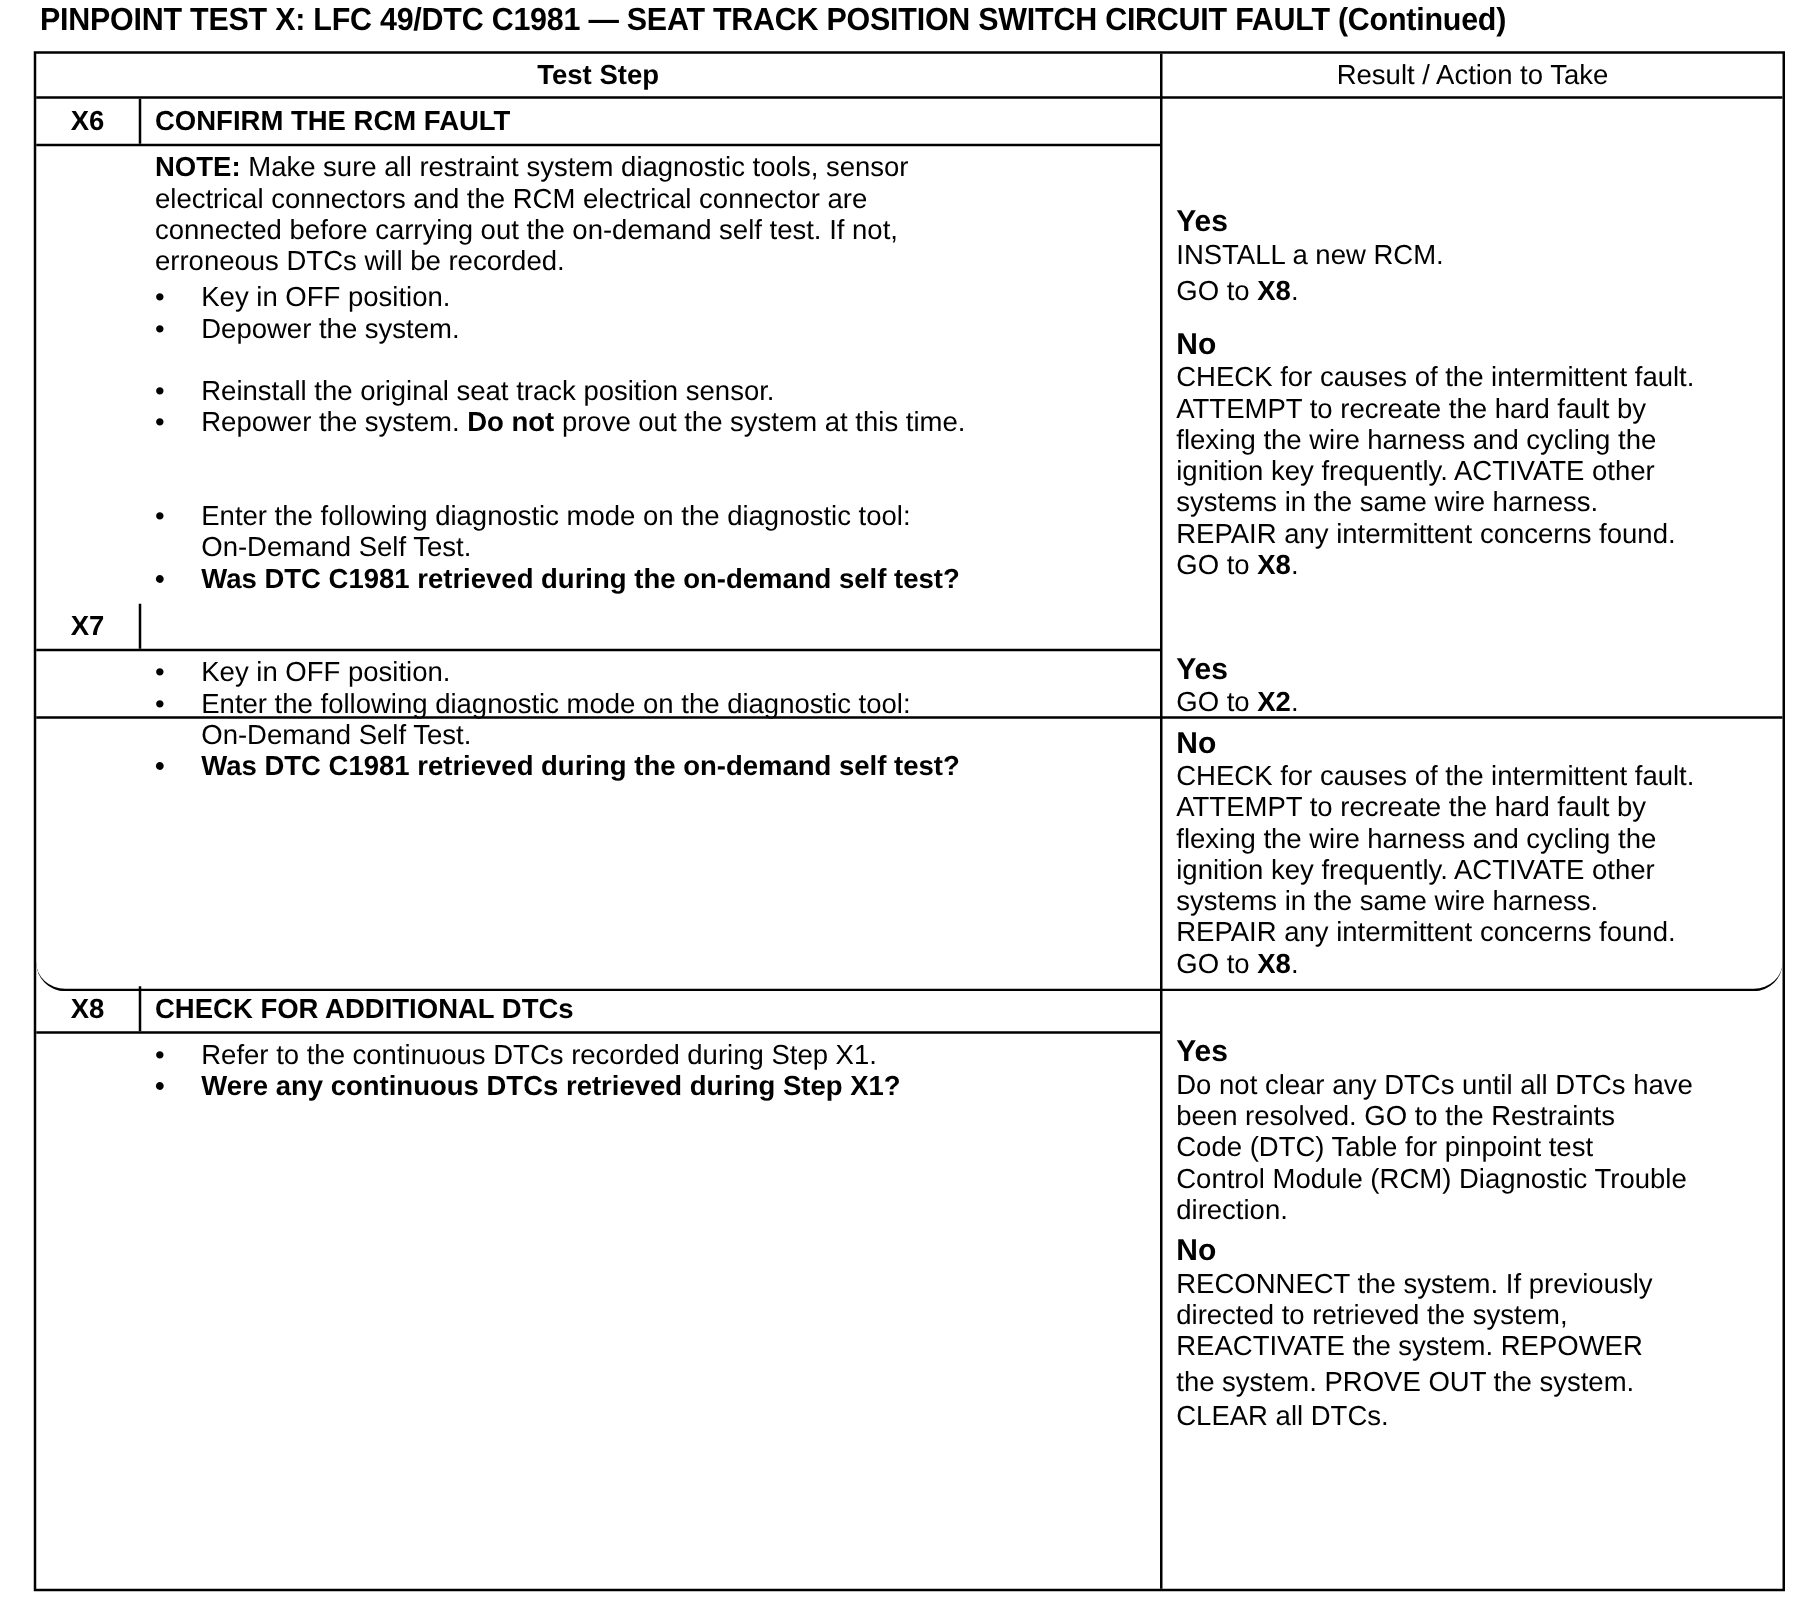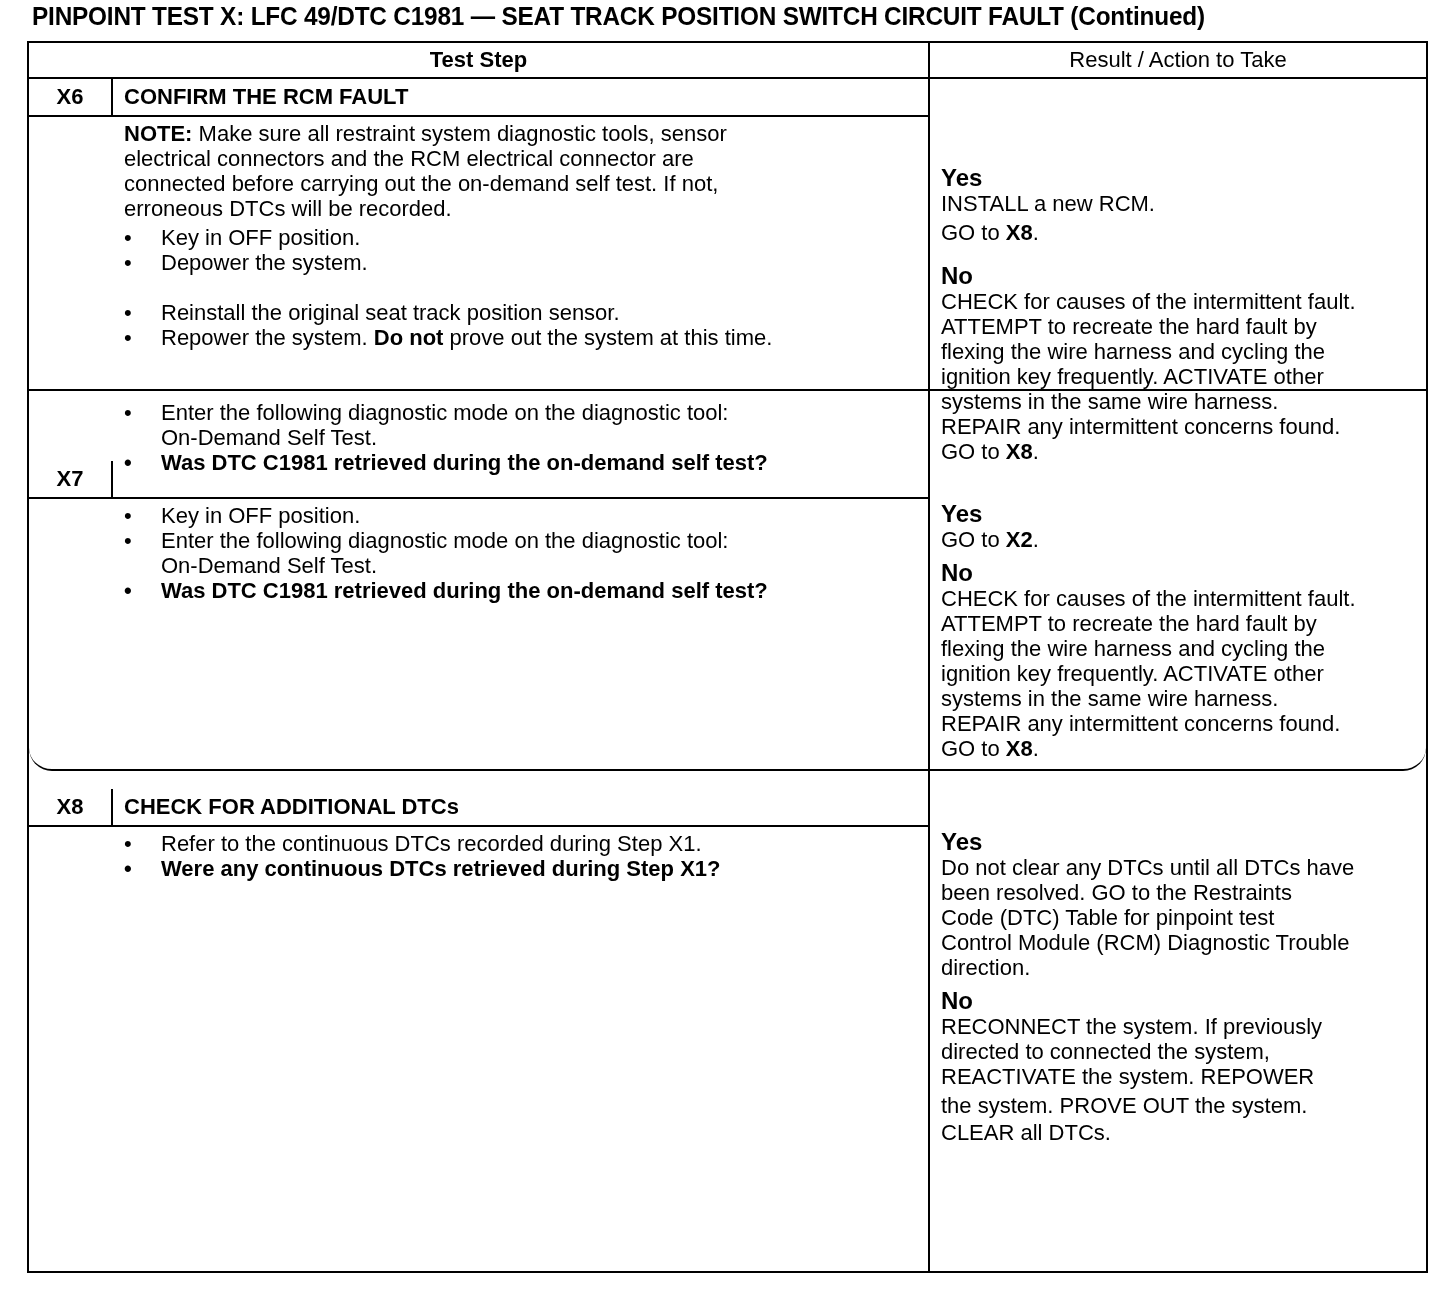--- a/index.html
+++ b/index.html
@@ -39,21 +39,21 @@
 <div class="title">PINPOINT TEST  X: LFC 49/DTC C1981 — SEAT TRACK POSITION SWITCH CIRCUIT FAULT (Continued)</div>
 
 <div class="tbl">
   <div class="vline"></div>
 
   <div class="hdr">
     <div class="c1">Test Step</div>
     <div class="c2">Result / Action to Take</div>
   </div>
 
-  <div class="section" style="top:36px;height:312px;">
+  <div class="section" style="top:36px;height:496px;">
     <div class="step-row">
       <div class="step-id">X6</div>
       <div class="step-title">CONFIRM THE RCM FAULT</div>
     </div>
     <div class="body" style="top:42px;">
       <p><span class="b">NOTE:</span> <span>Make sure all restraint system diagnostic tools, sensor</span></p>
       <p>electrical connectors and the RCM electrical connector are</p>
       <p>connected before carrying out the on-demand self test. If not,</p>
       <p>erroneous DTCs will be recorded.</p>
       <div class="gap4"></div>
@@ -76,21 +76,21 @@
       <p>CHECK for causes of the intermittent fault.</p>
       <p>ATTEMPT to recreate the hard fault by</p>
       <p>flexing the wire harness and cycling the</p>
       <p>ignition key frequently. ACTIVATE other</p>
       <p>systems in the same wire harness.</p>
       <p>REPAIR any intermittent concerns found.</p>
       <p><span>GO to </span><span class="b">X8</span><span>.</span></p>
     </div>
   </div>
 
-  <div class="section" style="top:418px;height:310px;border-radius:23px;">
+  <div class="section" style="top:440px;height:310px;border-radius:23px;">
     <div class="step-row">
       <div class="step-id">X7</div>
     </div>
     <div class="body" style="top:42px;">
       <div class="bul"><span class="dot">•</span><span>Key in OFF position.</span></div>
       <div class="bul"><span class="dot">•</span><span>Enter the following diagnostic mode on the diagnostic tool:</span><br><span>On-Demand Self Test.</span></div>
       <div class="bul b"><span class="dot">•</span><span>Was DTC C1981 retrieved during the on-demand self test?</span></div>
     </div>
     <div class="res" style="top:40px;">
       <p class="lbl">Yes</p>
@@ -119,19 +119,19 @@
     <div class="res" style="top:40px;">
       <p class="lbl">Yes</p>
       <p>Do not clear any DTCs until all DTCs have</p>
       <p>been resolved. GO to the Restraints</p>
       <p>Code (DTC) Table for pinpoint test</p>
       <p>Control Module (RCM) Diagnostic Trouble</p>
       <p>direction.</p>
       <div class="gap8"></div>
       <p class="lbl">No</p>
       <p>RECONNECT the system. If previously</p>
-      <p>directed to connected the system,</p>
+      <p>directed to retrieved the system,</p>
       <p>REACTIVATE the system. REPOWER</p>
       <p style="margin-top:4px;">the  system. PROVE OUT the system.</p>
       <p style="margin-top:2px;">CLEAR  all DTCs.</p>
     </div>
   </div>
 </div>
 
 </body></html>

